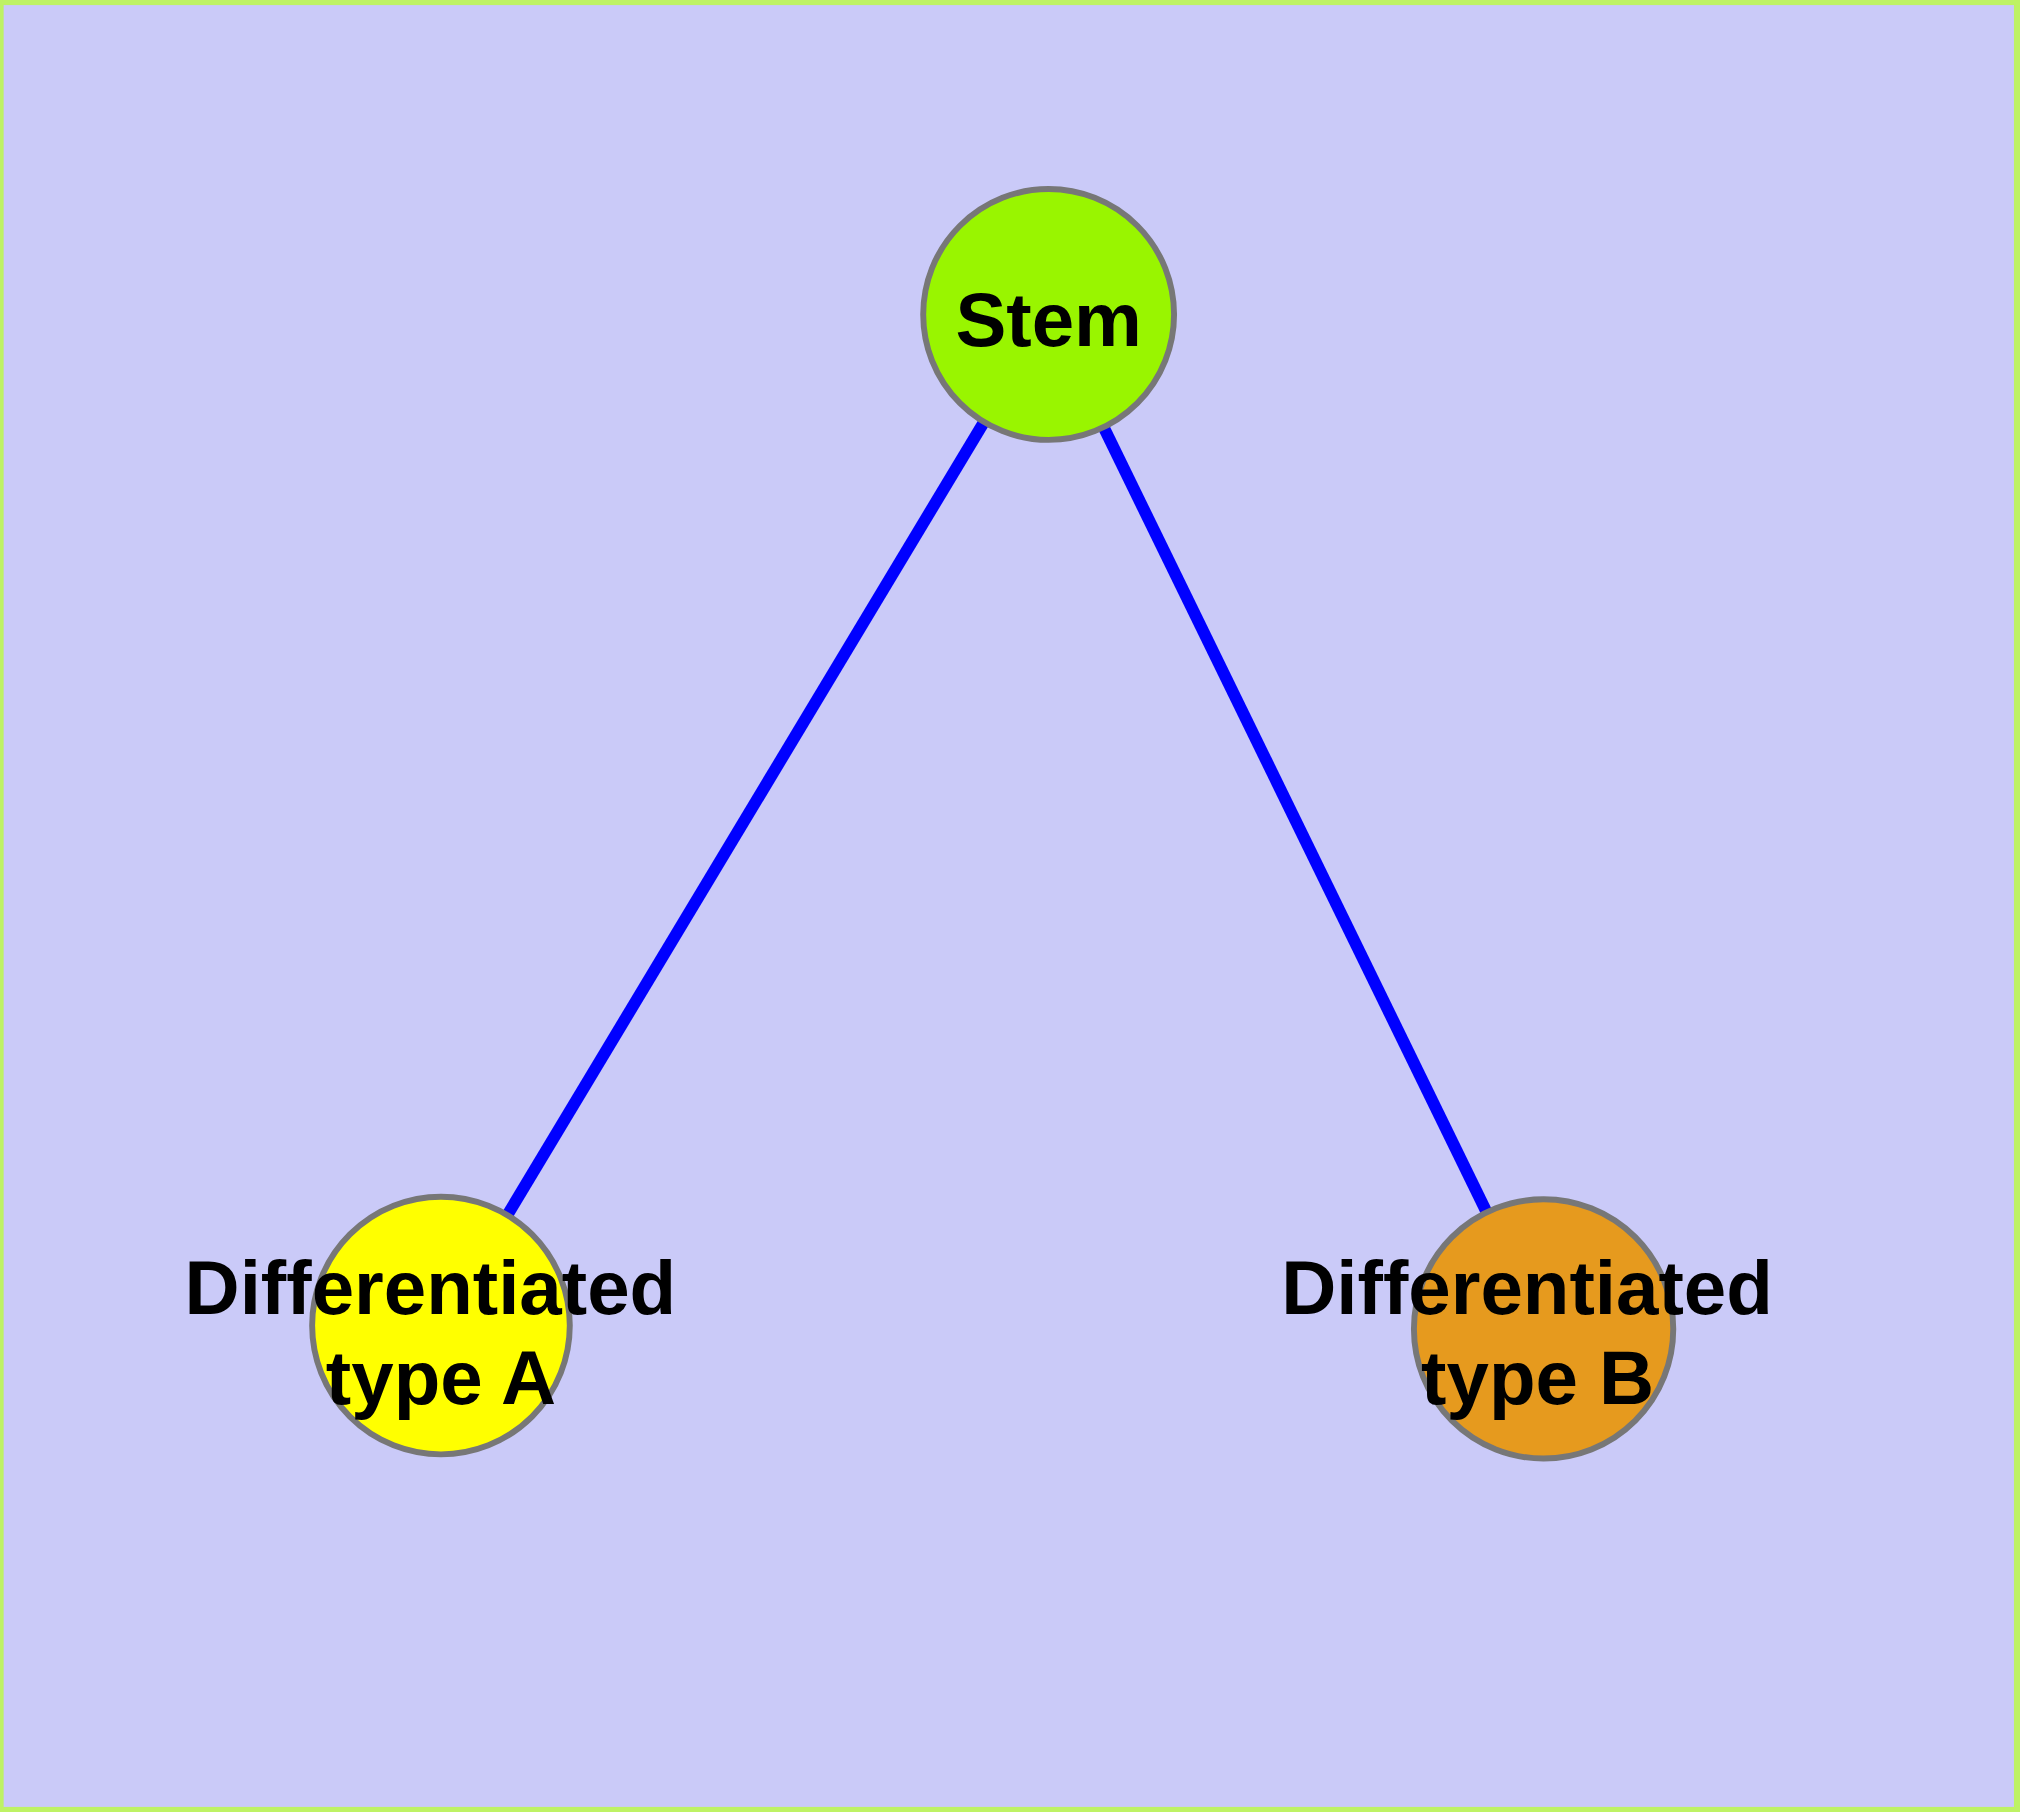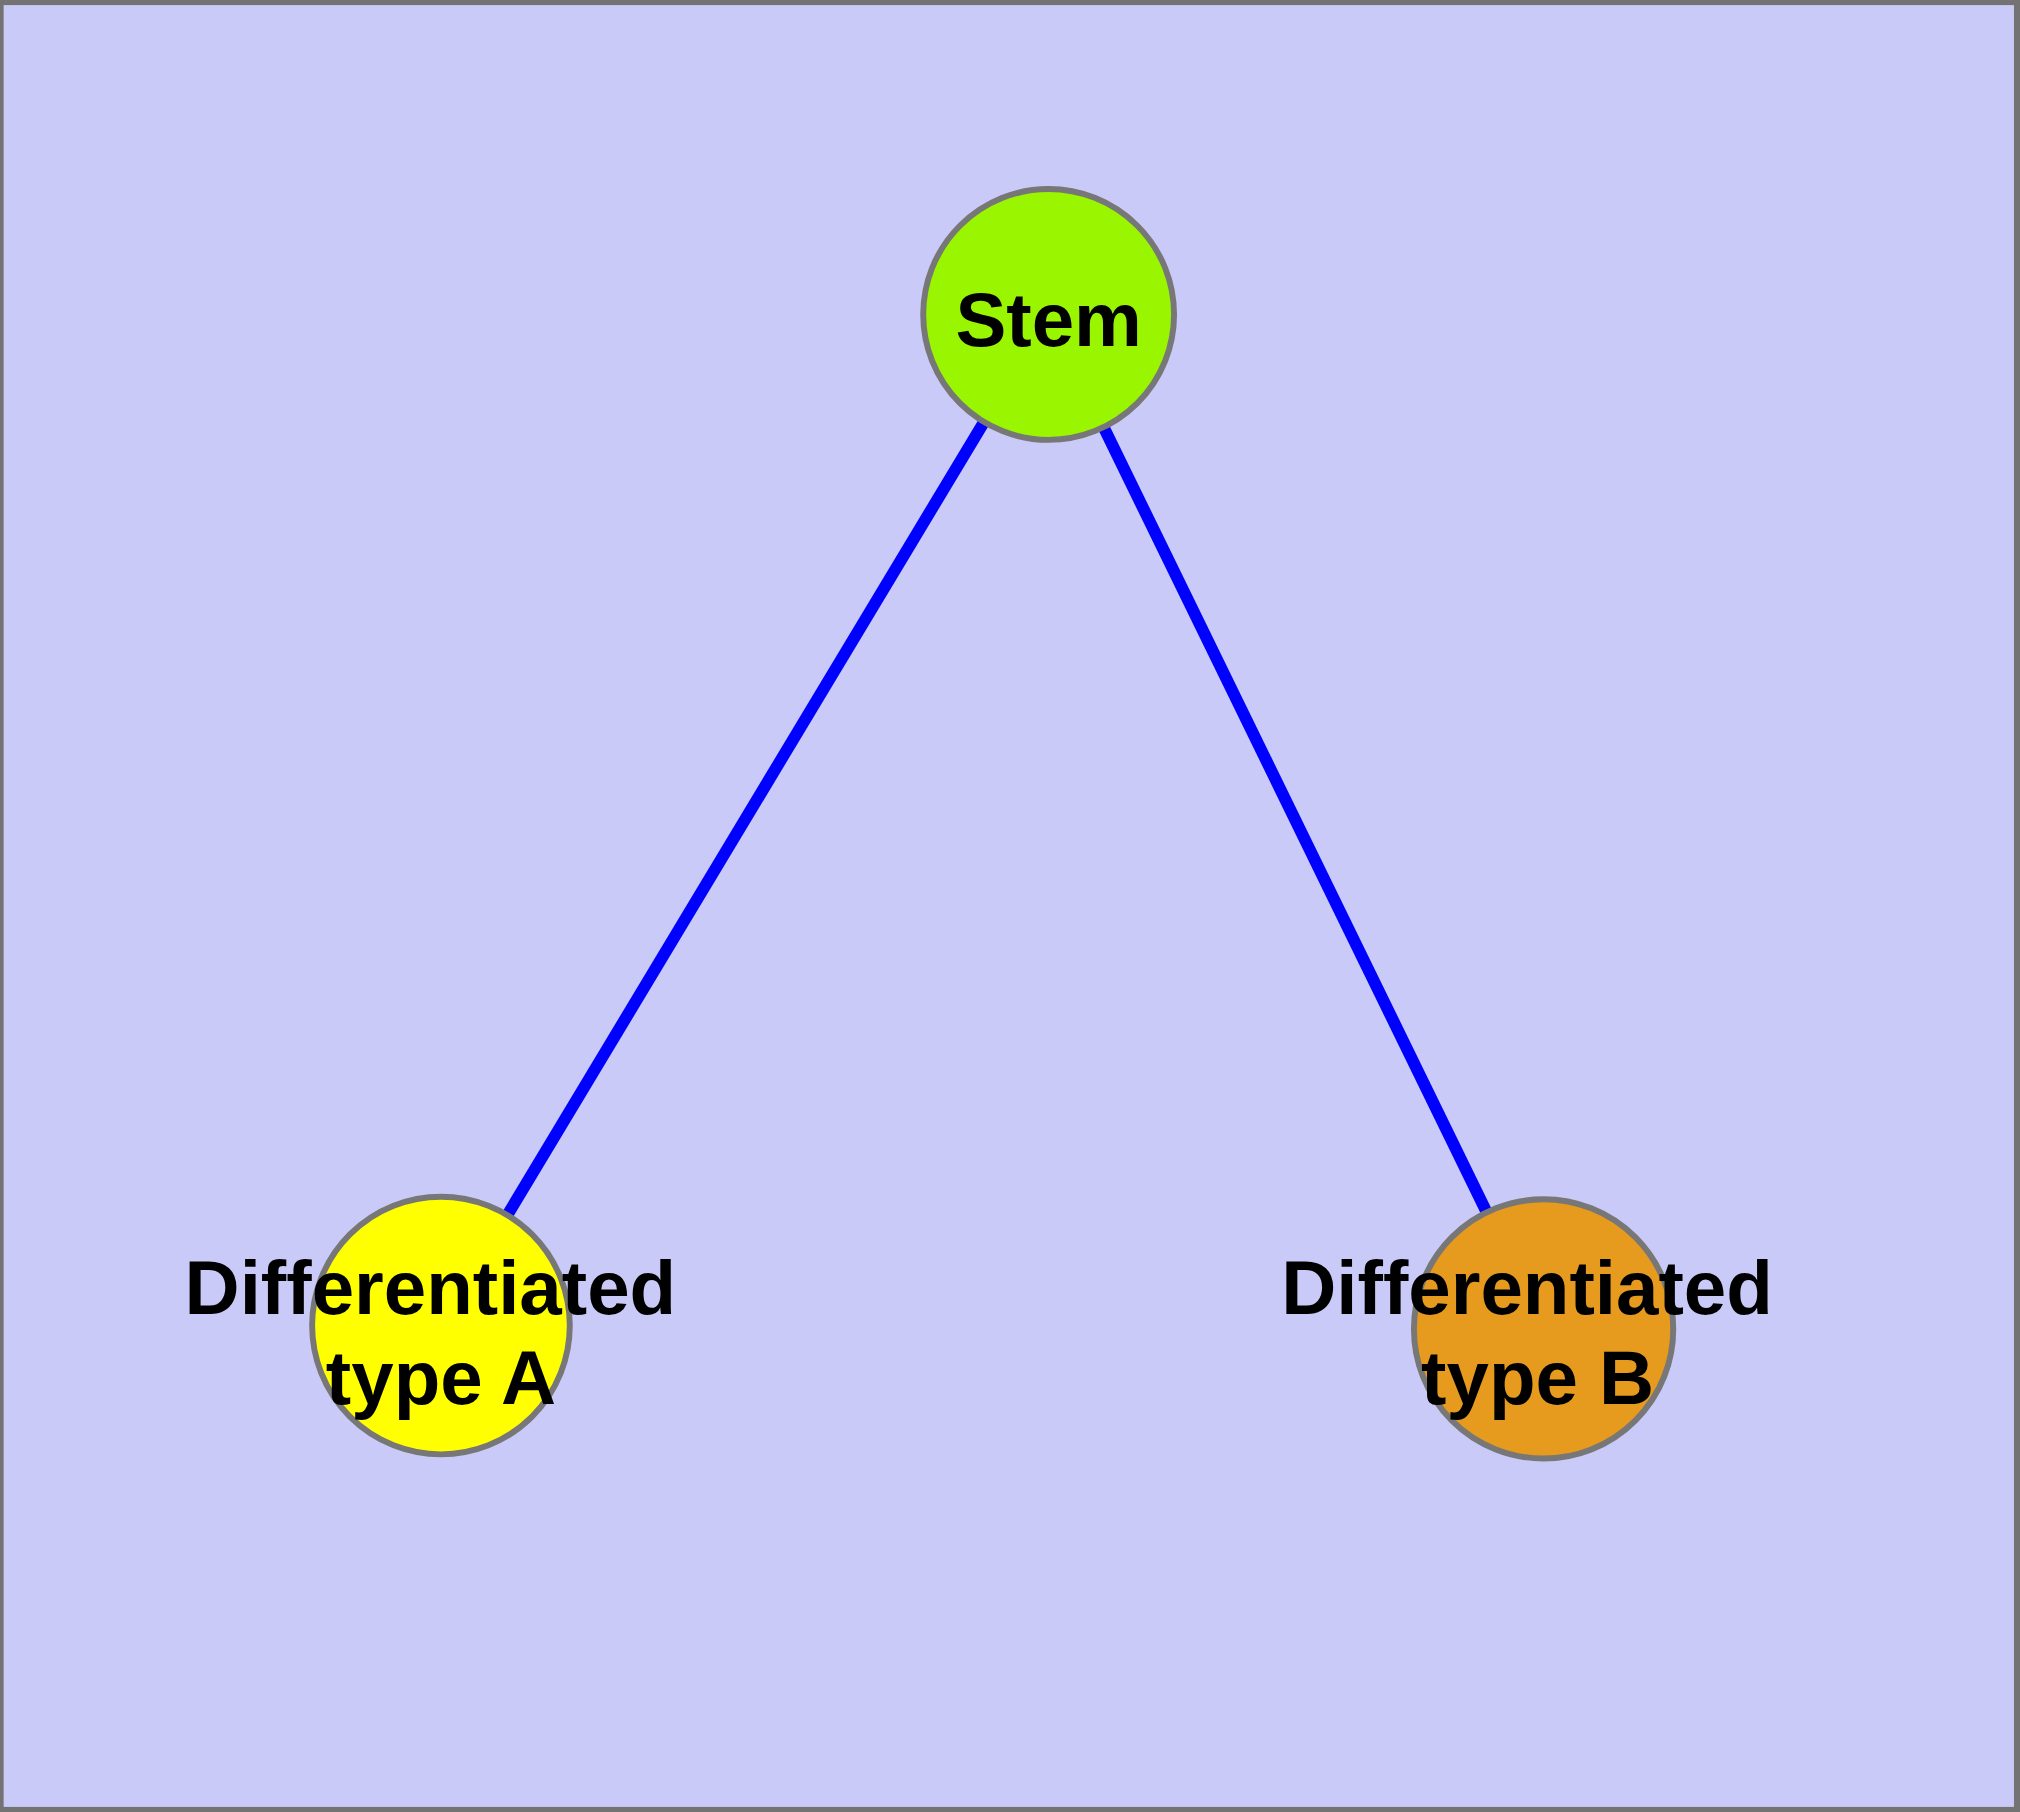--- a/index.html
+++ b/index.html
@@ -7,21 +7,21 @@
     padding: 0;
     background: #ffffff;
     width: 100%;
     height: 100%;
     font-family: "Liberation Sans", sans-serif;
   }
   .stage {
     width: 2021px;
     height: 1812px;
     position: relative;
-    background: #737373;
+    background: #bef264;
   }
   svg { display: block; }
   .node-circle {
     stroke: #777777;
     stroke-width: 7;
   }
   .edge-line {
     stroke-width: 14;
     fill: none;
   }

